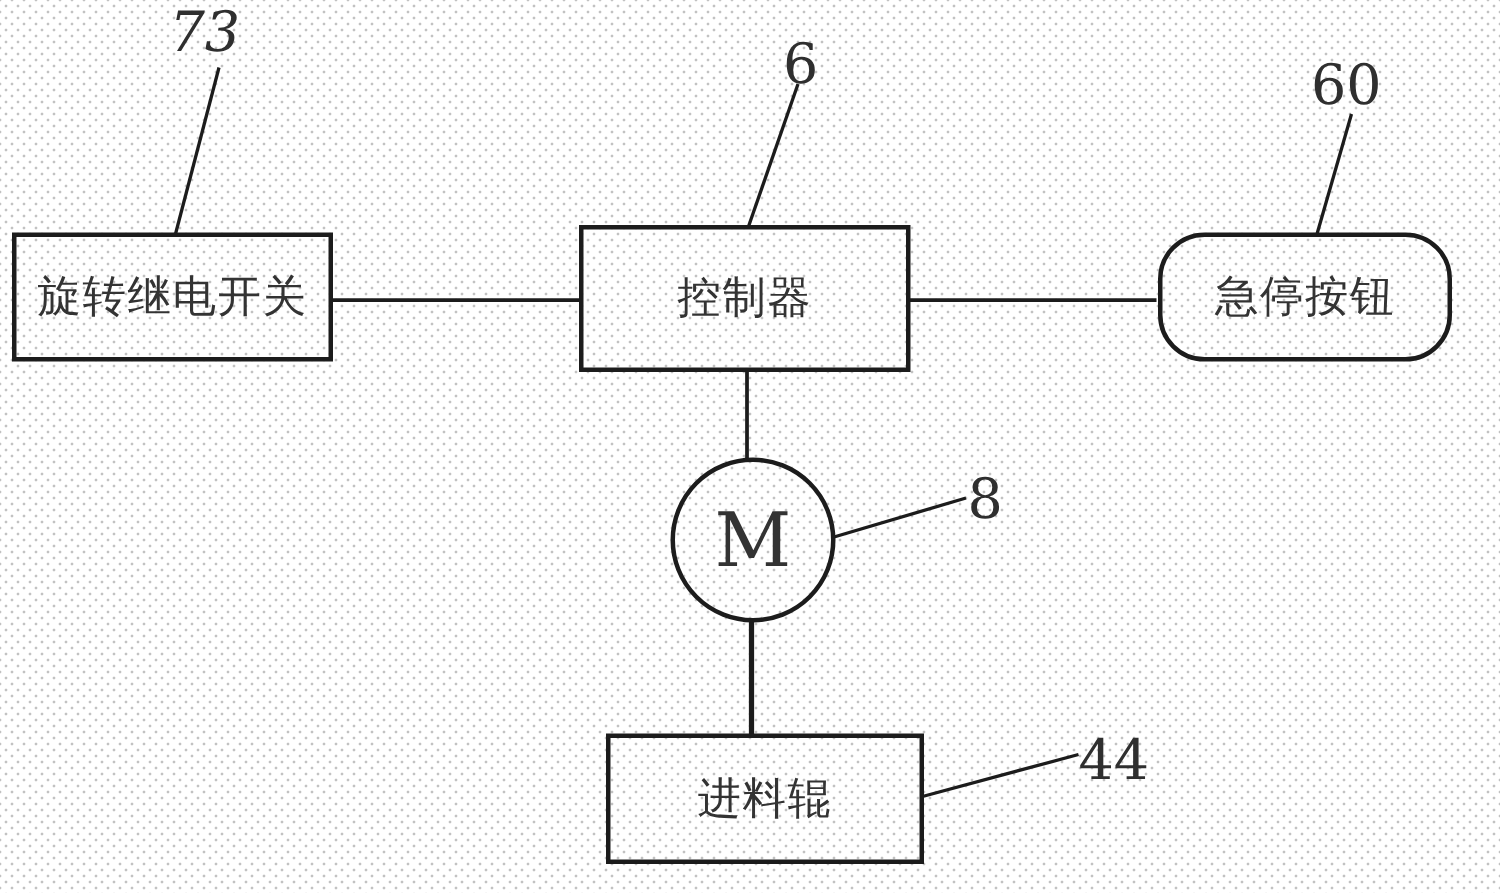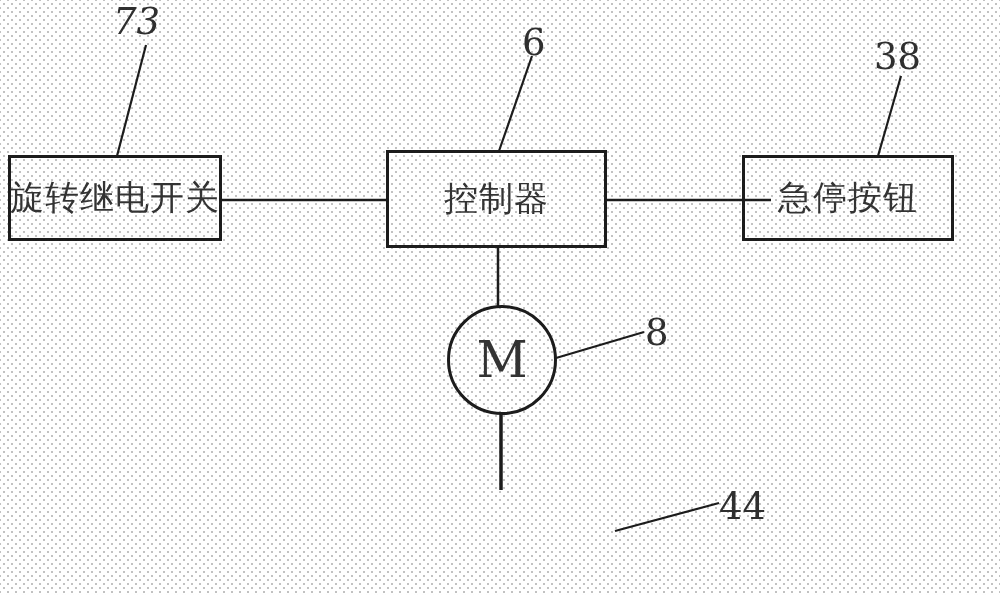--- a/index.html
+++ b/index.html
@@ -26,28 +26,28 @@
     top: 0;
     pointer-events: none;
   }
   .node {
     position: absolute;
     box-sizing: border-box;
     border: 3px solid #1c1c1c;
     display: flex;
     align-items: center;
     justify-content: center;
-    font-size: 34px;
+    font-size: 29px;
     letter-spacing: 1px;
     white-space: nowrap;
     color: #333333;
   }
   .box-rotary   { left: 8px;   top: 155px; width: 214px; height: 86px; }
   .box-ctrl     { left: 386px; top: 150px; width: 221px; height: 98px; align-items: center; }
-  .box-estop    { left: 742px; top: 155px; width: 212px; height: 86px; }
+  .box-estop    { left: 772px; top: 155px; width: 196px; height: 86px; border-radius: 31px; }
   .box-roller   { left: 404px; top: 489px; width: 212px; height: 87px; }
   .motor-circle {
     left: 447px; top: 305px; width: 110px; height: 110px;
     border-radius: 50%;
     font-size: 50px;
     letter-spacing: 0;
   }
   .refnum {
     position: absolute;
     font-size: 37px;
@@ -85,24 +85,27 @@
   </div>
 
   <div class="node box-ctrl">
     <span>控制器</span>
   </div>
 
   <div class="node box-estop">
     <span>急停按钮</span>
   </div>
 
+  <div class="node box-roller">
+    <span>进料辊</span>
+  </div>
 
   <div class="node motor-circle">
     <span>M</span>
   </div>
 
   <div class="refnum ref-73">73</div>
   <div class="refnum ref-6">6</div>
-  <div class="refnum ref-72">38</div>
+  <div class="refnum ref-72">60</div>
   <div class="refnum ref-8">8</div>
   <div class="refnum ref-44">44</div>
 
 </div>
 
 </body></html>

